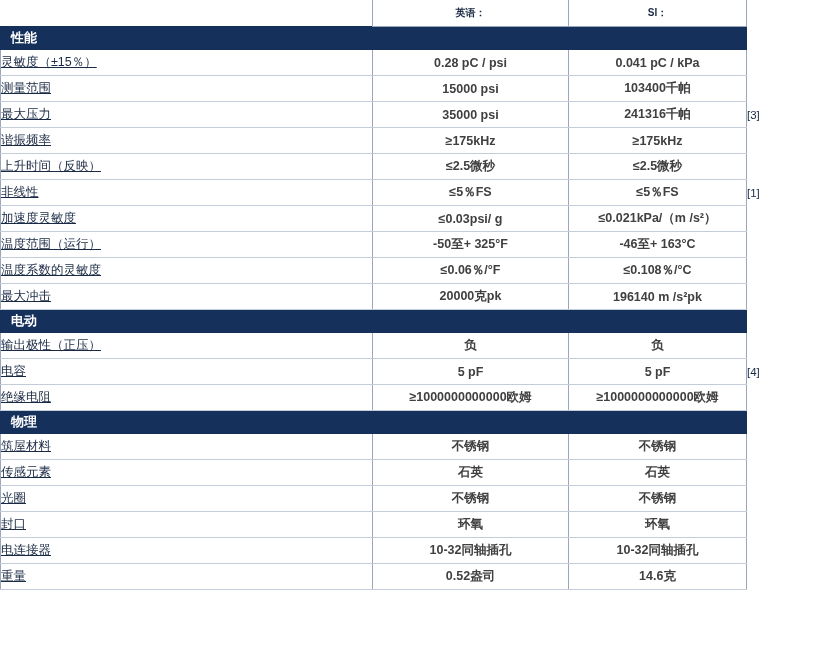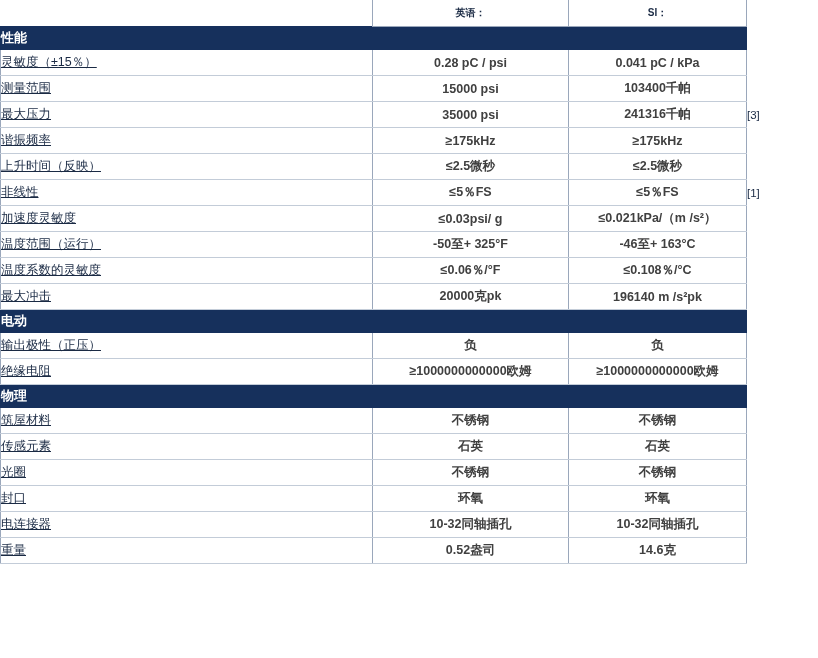--- a/index.html
+++ b/index.html
@@ -48,20 +48,21 @@
     border: none;
   }
 
   
   tr.section td {
     background: #16305c;
     color: #ffffff;
     font-weight: bold;
     font-size: 13px;
     height: 22px;
+    padding-left: 10px;
     vertical-align: middle;
     border-top: 1px solid #16305c;
     border-bottom: 1px solid #16305c;
   }
   tr.section td.band-left {
     border-left: 1px solid #16305c;
   }
   tr.section td.band-note {
     background: #ffffff;
     border: none;
@@ -184,20 +185,26 @@
         <td colspan="3" class="band-left">电动</td>
         <td class="band-note"></td>
       </tr>
       <tr class="data">
         <td class="lbl">输出极性（正压）</td>
         <td class="val">负</td>
         <td class="val">负</td>
         <td class="note"></td>
       </tr>
       <tr class="data">
+        <td class="lbl">电容</td>
+        <td class="val">5 pF</td>
+        <td class="val">5 pF</td>
+        <td class="note">[4]</td>
+      </tr>
+      <tr class="data">
         <td class="lbl">绝缘电阻</td>
         <td class="val">≥1000000000000欧姆</td>
         <td class="val">≥1000000000000欧姆</td>
         <td class="note"></td>
       </tr>
       <tr class="section">
         <td colspan="3" class="band-left">物理</td>
         <td class="band-note"></td>
       </tr>
       <tr class="data">

